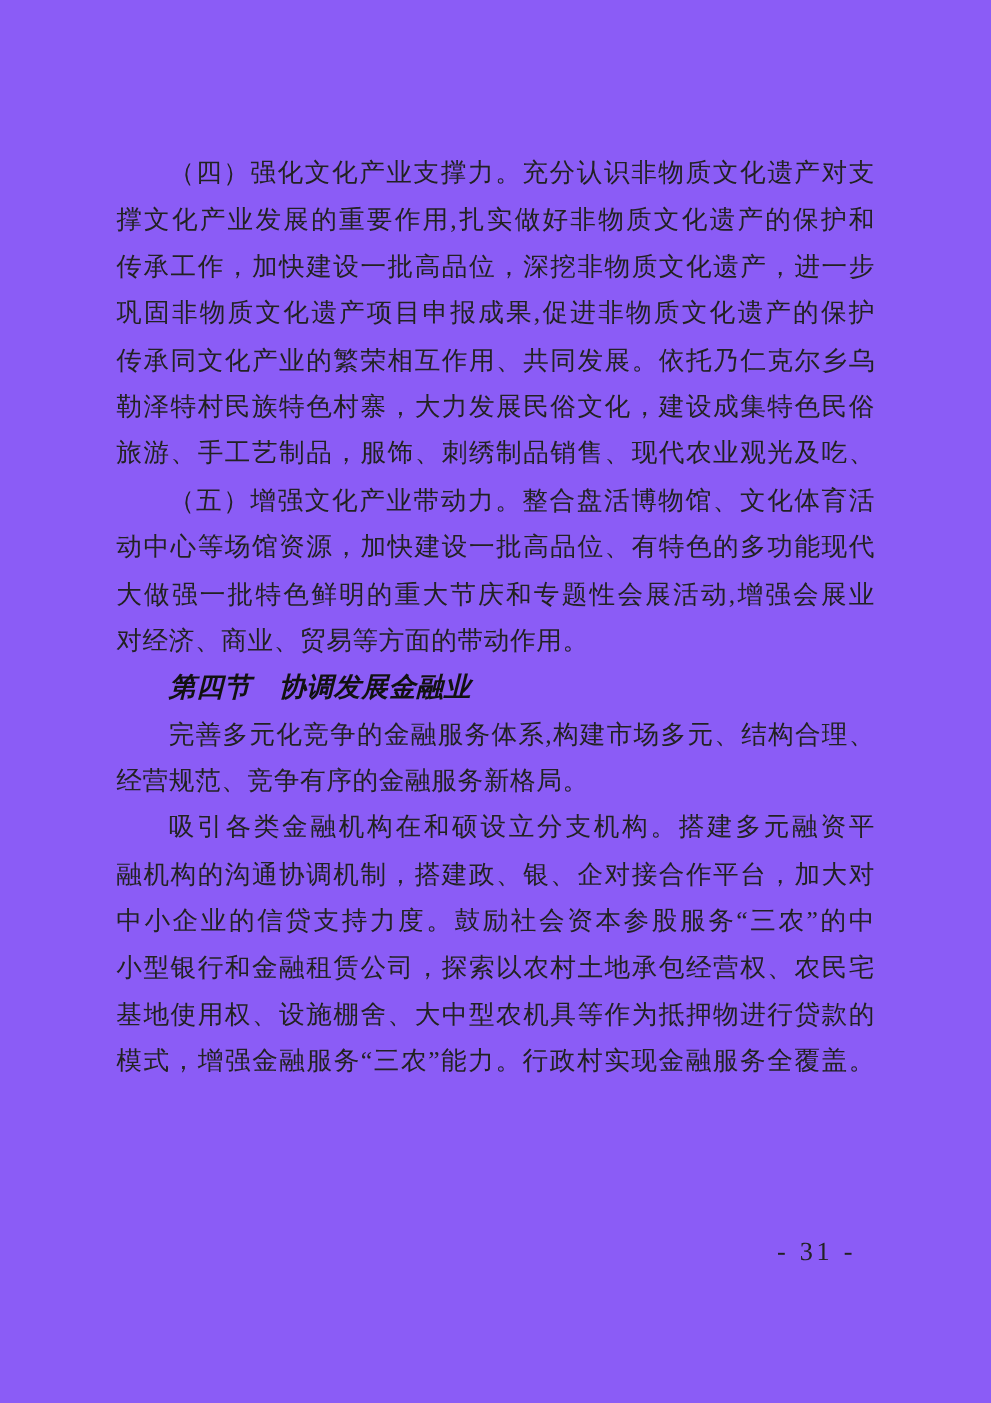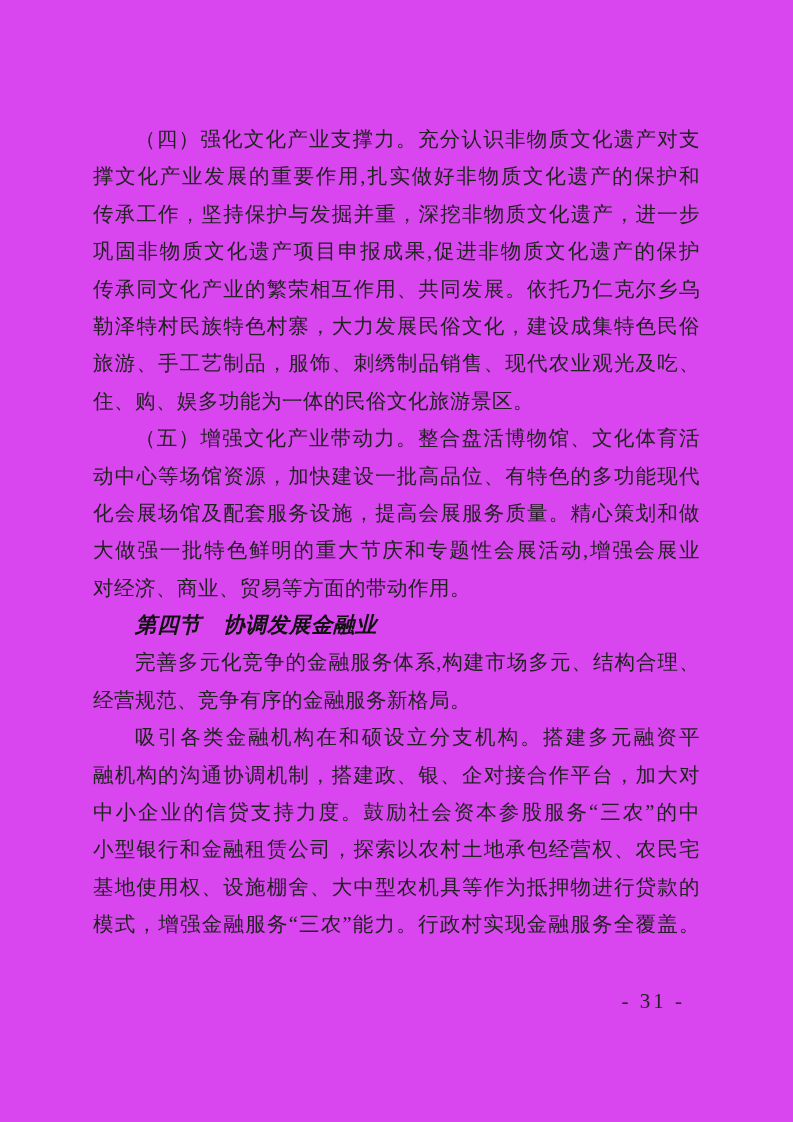--- a/index.html
+++ b/index.html
@@ -4,21 +4,21 @@
 <style>
   html, body {
     margin: 0;
     padding: 0;
     background: #ffffff;
   }
   .page {
     position: relative;
     width: 793px;
     height: 1122px;
-    background: #d946ef;
+    background: #8b5cf6;
     overflow: hidden;
     font-family: "Liberation Serif", "DejaVu Serif", serif;
     color: #222222;
   }
   .content {
     position: absolute;
     left: 93px;
     top: 121px;
     width: 607px;
   }
@@ -61,32 +61,30 @@
 </style>
 </head>
 <body>
 
 <div class="page">
   <div class="content">
 
     <div class="para">
       <div class="line indent">（四）强化文化产业支撑力。充分认识非物质文化遗产对支</div>
       <div class="line">撑文化产业发展的重要作用,扎实做好非物质文化遗产的保护和</div>
-      <div class="line">传承工作，坚持保护与发掘并重，深挖非物质文化遗产，进一步</div>
+      <div class="line">传承工作，加快建设一批高品位，深挖非物质文化遗产，进一步</div>
       <div class="line">巩固非物质文化遗产项目申报成果,促进非物质文化遗产的保护</div>
       <div class="line">传承同文化产业的繁荣相互作用、共同发展。依托乃仁克尔乡乌</div>
       <div class="line">勒泽特村民族特色村寨，大力发展民俗文化，建设成集特色民俗</div>
       <div class="line">旅游、手工艺制品，服饰、刺绣制品销售、现代农业观光及吃、</div>
-      <div class="line short">住、购、娱多功能为一体的民俗文化旅游景区。</div>
     </div>
 
     <div class="para">
       <div class="line indent">（五）增强文化产业带动力。整合盘活博物馆、文化体育活</div>
       <div class="line">动中心等场馆资源，加快建设一批高品位、有特色的多功能现代</div>
-      <div class="line">化会展场馆及配套服务设施，提高会展服务质量。精心策划和做</div>
       <div class="line">大做强一批特色鲜明的重大节庆和专题性会展活动,增强会展业</div>
       <div class="line short">对经济、商业、贸易等方面的带动作用。</div>
     </div>
 
     <div class="line heading indent short">第四节　协调发展金融业</div>
 
     <div class="para">
       <div class="line indent">完善多元化竞争的金融服务体系,构建市场多元、结构合理、</div>
       <div class="line short">经营规范、竞争有序的金融服务新格局。</div>
     </div>

